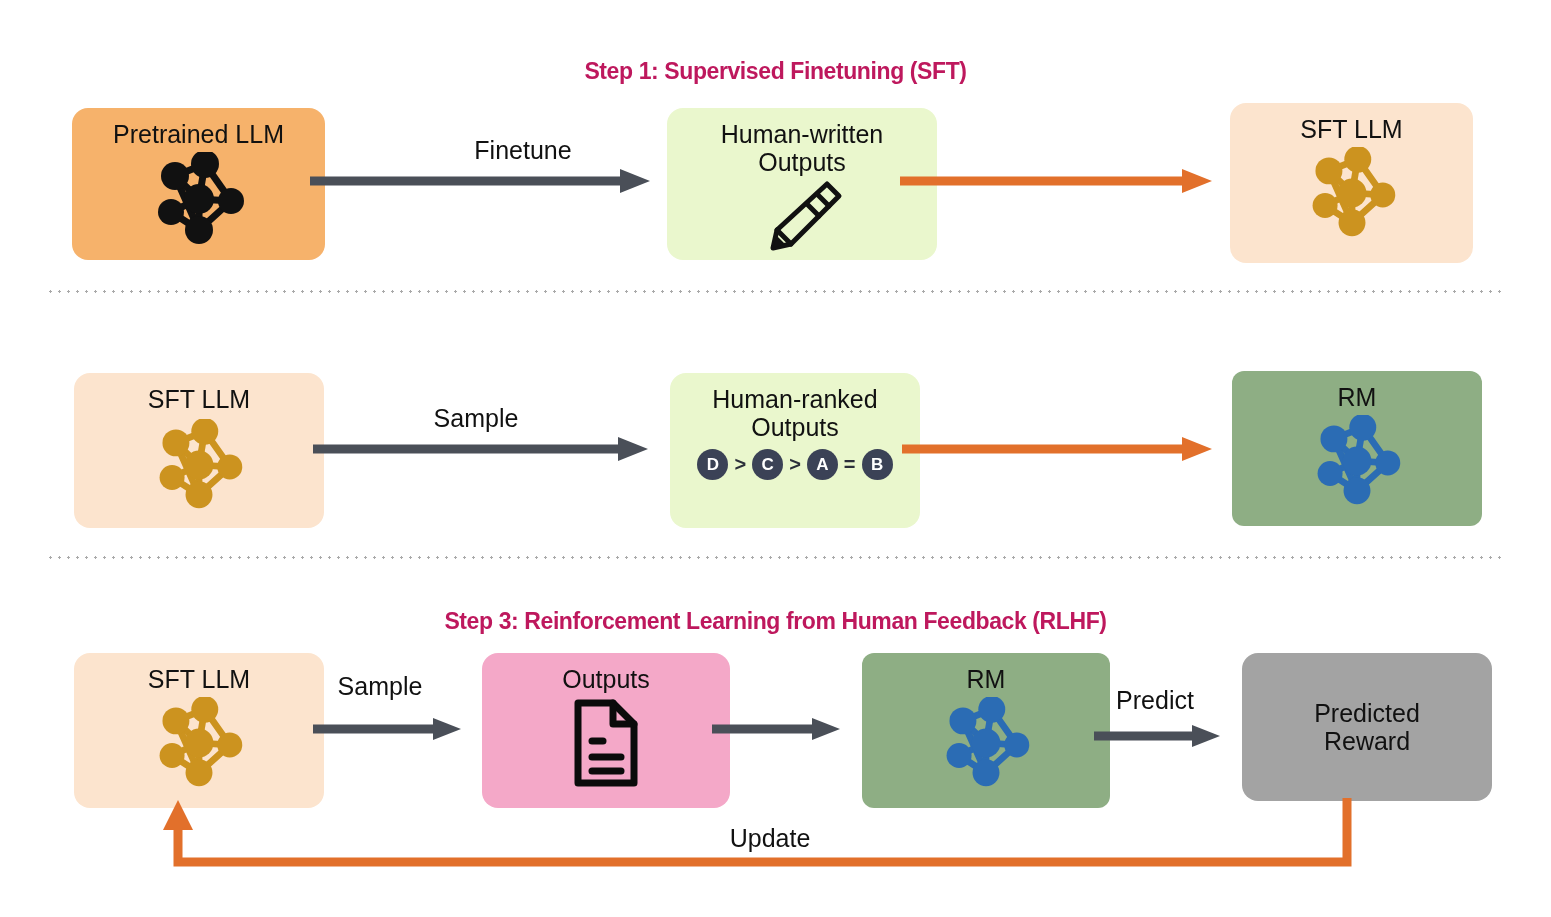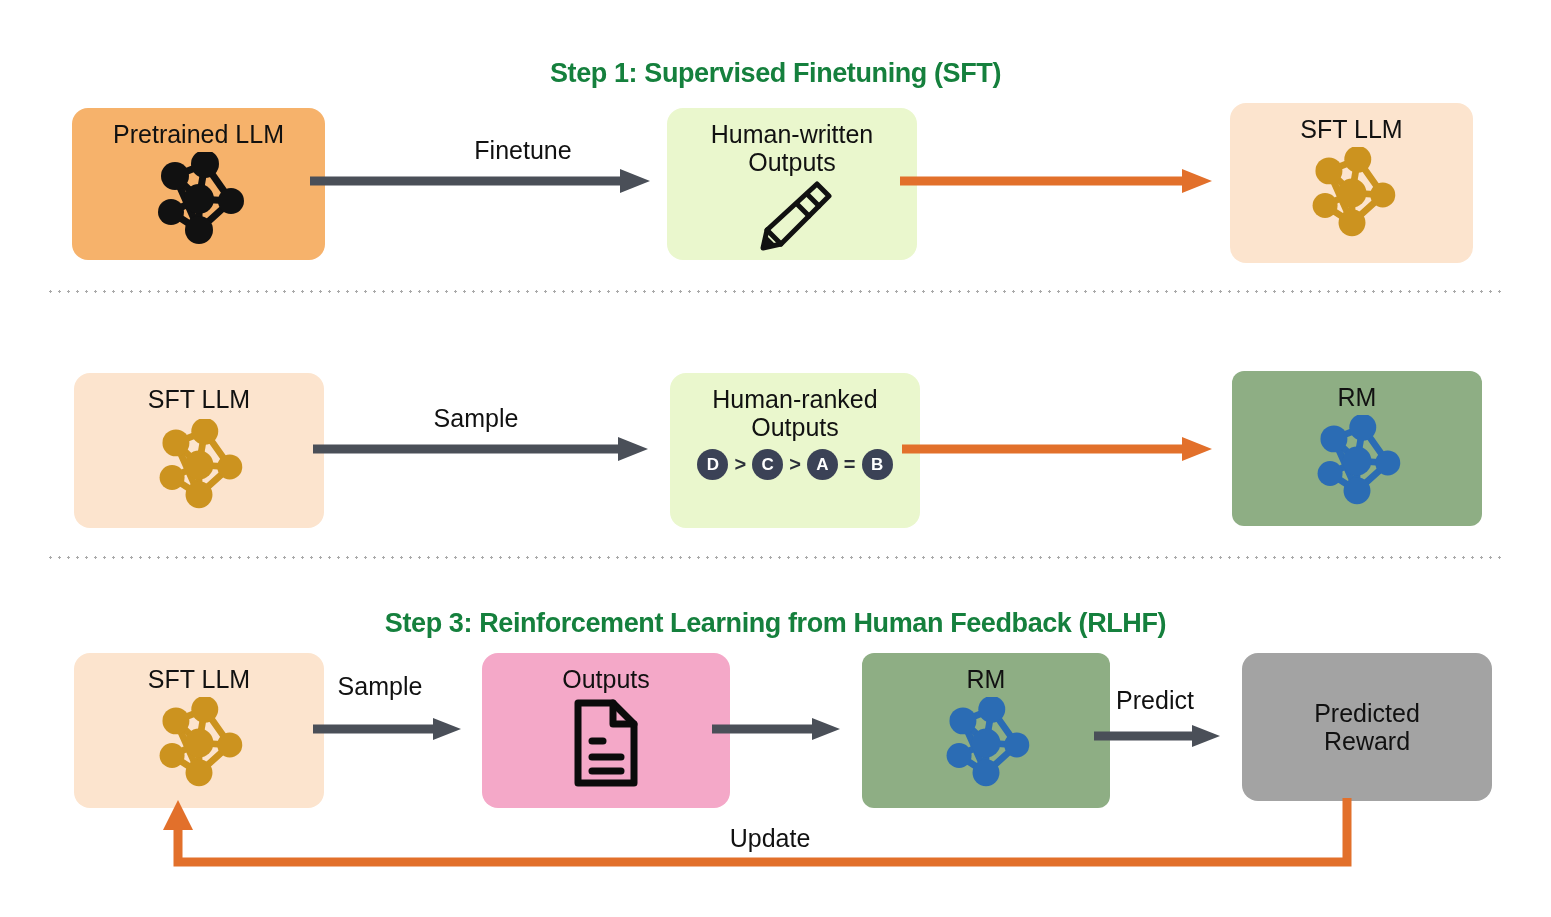--- a/index.html
+++ b/index.html
@@ -11,23 +11,23 @@
     position:relative;
   }
   .stage{position:relative;width:1551px;height:917px;}
 
   
   .step-title{
     position:absolute;
     width:100%;
     text-align:center;
     font-weight:bold;
-    font-size:27px;
+    font-size:23px;
     letter-spacing:-0.4px;
-    color:#15803d;
+    color:#be185d;
     font-family:"Liberation Sans", sans-serif;
   }
 
   
   .divider{
     position:absolute;
     left:46px;
     width:1460px;
     height:3px;
     background-image:radial-gradient(circle, #a9a9a9 1.2px, rgba(0,0,0,0) 1.4px);
@@ -124,21 +124,21 @@
   </div>
 
   <div class="arrow-label" style="left:305px;top:136px;width:340px;padding-left:48px;">Finetune</div>
   <span class="arrow" style="left:310px;top:168px;">
     <svg width="340" height="26" viewBox="0 0 340 26">
       <line x1="0" y1="13" x2="312" y2="13" stroke="#4A4F58" stroke-width="9"></line>
       <polygon points="310,1 340,13 310,25" fill="#4A4F58"></polygon>
     </svg>
   </span>
 
-  <div class="box" style="left:647px;top:108px;width:250px;height:152px;background:#EAF7CD;">
+  <div class="box" style="left:647px;top:108px;width:270px;height:152px;background:#EAF7CD;">
     <div class="box-label">Human-written
 Outputs</div>
     <span style="margin-top:2px;">
       <svg width="86" height="74" viewBox="0 0 86 74">
         <g fill="none" stroke="#111111" stroke-width="5" stroke-linejoin="round" stroke-linecap="round">
           <path d="M68 6 L80 18 L32 66 L14 70 L18 52 Z"></path>
           <line x1="58" y1="16" x2="70" y2="28"></line>
           <line x1="48" y1="26" x2="60" y2="38"></line>
           <line x1="18" y1="52" x2="32" y2="66"></line>
         </g>

